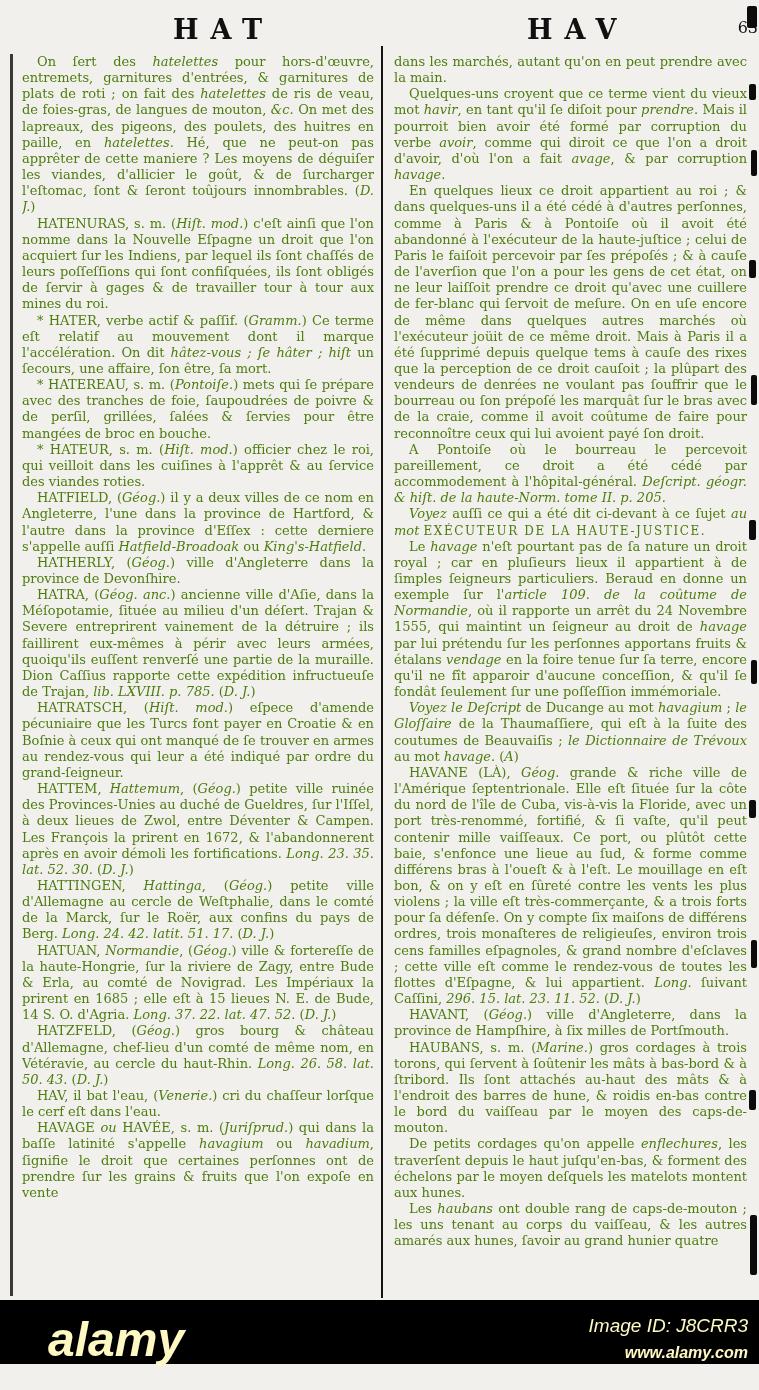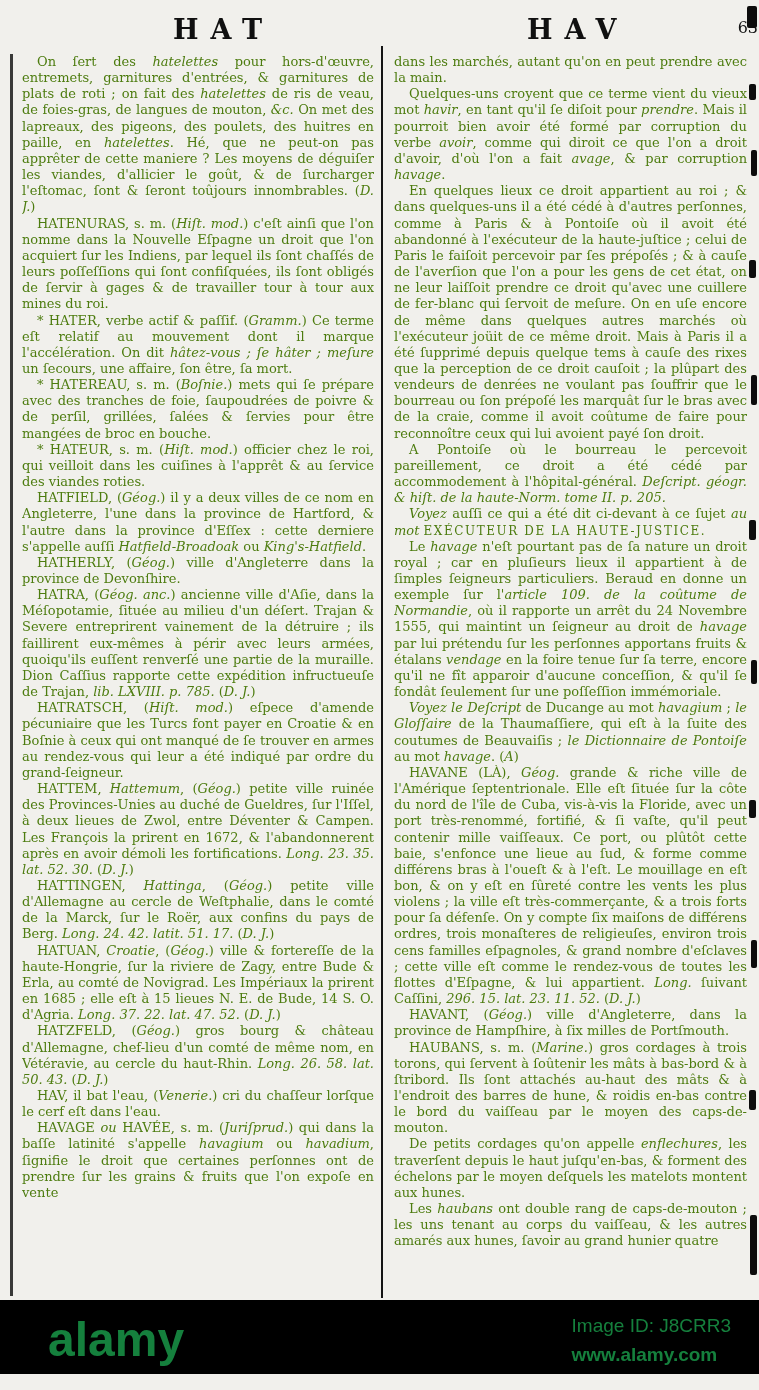--- a/index.html
+++ b/index.html
@@ -19,64 +19,64 @@
   .col-right{left:394px;width:353px;}
   .col p{margin:0;padding:0;}
   .col p.ind{text-indent:15px;}
   .col i{font-family:"DejaVu Serif",serif;}
   .sc{font-size:.92em;letter-spacing:1.6px;}
   
   .divider{position:absolute;left:381px;top:46px;width:2px;height:1252px;background:#141414;}
   .left-edge{position:absolute;left:10px;top:54px;width:3px;height:1242px;background:#191919;opacity:.85;}
   .mark{position:absolute;background:#0c0c0c;border-radius:2px;}
   
-  .footer{position:absolute;left:0;top:1300px;width:759px;height:74px;background:#000;
-          color:#15803d;font-family:"Liberation Sans",sans-serif;}
+  .footer{position:absolute;left:0;top:1300px;width:759px;height:64px;background:#000;
+          color:#fef9c3;font-family:"Liberation Sans",sans-serif;font-style:italic;}
   .brand{position:absolute;left:48px;top:12px;font-size:48px;font-weight:bold;letter-spacing:0px;}
-  .credit{position:absolute;right:28px;top:15px;text-align:left;}
+  .credit{position:absolute;right:11px;top:15px;text-align:right;}
   .credit-id{font-size:19px;font-weight:400;}
-  .credit-url{font-size:19px;font-weight:bold;margin-top:7px;}
+  .credit-url{font-size:16px;font-weight:bold;margin-top:7px;}
 </style>
 </head>
 <body>
 
 <div class="page">
 
   <div class="header">
     <span class="kw kw-left">HAT</span>
     <span class="kw kw-right">HAV</span>
     <span class="pagenum">63</span>
   </div>
 
   <div class="content">
     <div class="col col-left">
         <p class="ind">On ſert des <i>hatelettes</i> pour hors-d'œuvre, entremets, garnitures d'entrées, &amp; garnitures de plats de roti ; on fait des <i>hatelettes</i> de ris de veau, de foies-gras, de langues de mouton, <i>&amp;c.</i> On met des lapreaux, des pigeons, des poulets, des huitres en paille, en <i>hatelettes</i>. Hé, que ne peut-on pas apprêter de cette maniere ? Les moyens de déguiſer les viandes, d'allicier le goût, &amp; de ſurcharger l'eſtomac, ſont &amp; ſeront toûjours innombrables. (<i>D. J.</i>)</p>
         <p class="ind">HATENURAS, s. m. (<i>Hiſt. mod.</i>) c'eſt ainſi que l'on nomme dans la Nouvelle Eſpagne un droit que l'on acquiert ſur les Indiens, par lequel ils ſont chaſſés de leurs poſſeſſions qui ſont confiſquées, ils ſont obligés de ſervir à gages &amp; de travailler tour à tour aux mines du roi.</p>
-        <p class="ind">* HATER, verbe actif &amp; paſſif. (<i>Gramm.</i>) Ce terme eſt relatif au mouvement dont il marque l'accélération. On dit <i>hâtez-vous ; ſe hâter ; meſure</i> un ſecours, une affaire, ſon être, ſa mort.</p>
-        <p class="ind">* HATEREAU, s. m. (<i>Boſnie.</i>) mets qui ſe prépare avec des tranches de foie, ſaupoudrées de poivre &amp; de perſil, grillées, ſalées &amp; ſervies pour être mangées de broc en bouche.</p>
+        <p class="ind">* HATER, verbe actif &amp; paſſif. (<i>Gramm.</i>) Ce terme eſt relatif au mouvement dont il marque l'accélération. On dit <i>hâtez-vous ; ſe hâter ; hiſt</i> un ſecours, une affaire, ſon être, ſa mort.</p>
+        <p class="ind">* HATEREAU, s. m. (<i>Pontoiſe.</i>) mets qui ſe prépare avec des tranches de foie, ſaupoudrées de poivre &amp; de perſil, grillées, ſalées &amp; ſervies pour être mangées de broc en bouche.</p>
         <p class="ind">* HATEUR, s. m. (<i>Hiſt. mod.</i>) officier chez le roi, qui veilloit dans les cuiſines à l'apprêt &amp; au ſervice des viandes roties.</p>
         <p class="ind">HATFIELD, (<i>Géog.</i>) il y a deux villes de ce nom en Angleterre, l'une dans la province de Hartford, &amp; l'autre dans la province d'Eſſex : cette derniere s'appelle auſſi <i>Hatfield-Broadoak</i> ou <i>King's-Hatfield</i>.</p>
         <p class="ind">HATHERLY, (<i>Géog.</i>) ville d'Angleterre dans la province de Devonſhire.</p>
         <p class="ind">HATRA, (<i>Géog. anc.</i>) ancienne ville d'Aſie, dans la Méſopotamie, ſituée au milieu d'un déſert. Trajan &amp; Severe entreprirent vainement de la détruire ; ils faillirent eux-mêmes à périr avec leurs armées, quoiqu'ils euſſent renverſé une partie de la muraille. Dion Caſſius rapporte cette expédition infructueuſe de Trajan, <i>lib. LXVIII. p. 785.</i> (<i>D. J.</i>)</p>
         <p class="ind">HATRATSCH, (<i>Hiſt. mod.</i>) eſpece d'amende pécuniaire que les Turcs font payer en Croatie &amp; en Boſnie à ceux qui ont manqué de ſe trouver en armes au rendez-vous qui leur a été indiqué par ordre du grand-ſeigneur.</p>
         <p class="ind">HATTEM, <i>Hattemum</i>, (<i>Géog.</i>) petite ville ruinée des Provinces-Unies au duché de Gueldres, ſur l'Iſſel, à deux lieues de Zwol, entre Déventer &amp; Campen. Les François la prirent en 1672, &amp; l'abandonnerent après en avoir démoli les fortifications. <i>Long. 23. 35. lat. 52. 30.</i> (<i>D. J.</i>)</p>
         <p class="ind">HATTINGEN, <i>Hattinga</i>, (<i>Géog.</i>) petite ville d'Allemagne au cercle de Weſtphalie, dans le comté de la Marck, ſur le Roër, aux confins du pays de Berg. <i>Long. 24. 42. latit. 51. 17.</i> (<i>D. J.</i>)</p>
-        <p class="ind">HATUAN, <i>Croatie</i>, (<i>Géog.</i>) ville &amp; fortereſſe de la haute-Hongrie, ſur la riviere de Zagy, entre Bude &amp; Erla, au comté de Novigrad. Les Impériaux la prirent en 1685 ; elle eſt à 15 lieues N. E. de Bude, 14 S. O. d'Agria. <i>Long. 37. 22. lat. 47. 52.</i> (<i>D. J.</i>)</p>
+        <p class="ind">HATUAN, <i>Normandie</i>, (<i>Géog.</i>) ville &amp; fortereſſe de la haute-Hongrie, ſur la riviere de Zagy, entre Bude &amp; Erla, au comté de Novigrad. Les Impériaux la prirent en 1685 ; elle eſt à 15 lieues N. E. de Bude, 14 S. O. d'Agria. <i>Long. 37. 22. lat. 47. 52.</i> (<i>D. J.</i>)</p>
         <p class="ind">HATZFELD, (<i>Géog.</i>) gros bourg &amp; château d'Allemagne, chef-lieu d'un comté de même nom, en Vétéravie, au cercle du haut-Rhin. <i>Long. 26. 58. lat. 50. 43.</i> (<i>D. J.</i>)</p>
         <p class="ind">HAV, il bat l'eau, (<i>Venerie.</i>) cri du chaſſeur lorſque le cerf eſt dans l'eau.</p>
         <p class="ind">HAVAGE <i>ou</i> HAVÉE, s. m. (<i>Juriſprud.</i>) qui dans la baſſe latinité s'appelle <i>havagium</i> ou <i>havadium</i>, ſignifie le droit que certaines perſonnes ont de prendre ſur les grains &amp; fruits que l'on expoſe en vente</p>
       </div>
     <div class="col col-right">
         <p class="">dans les marchés, autant qu'on en peut prendre avec la main.</p>
         <p class="ind">Quelques-uns croyent que ce terme vient du vieux mot <i>havir</i>, en tant qu'il ſe diſoit pour <i>prendre</i>. Mais il pourroit bien avoir été formé par corruption du verbe <i>avoir</i>, comme qui diroit ce que l'on a droit d'avoir, d'où l'on a fait <i>avage</i>, &amp; par corruption <i>havage</i>.</p>
         <p class="ind">En quelques lieux ce droit appartient au roi ; &amp; dans quelques-uns il a été cédé à d'autres perſonnes, comme à Paris &amp; à Pontoiſe où il avoit été abandonné à l'exécuteur de la haute-juſtice ; celui de Paris le faiſoit percevoir par ſes prépoſés ; &amp; à cauſe de l'averſion que l'on a pour les gens de cet état, on ne leur laiſſoit prendre ce droit qu'avec une cuillere de fer-blanc qui ſervoit de meſure. On en uſe encore de même dans quelques autres marchés où l'exécuteur joüit de ce même droit. Mais à Paris il a été ſupprimé depuis quelque tems à cauſe des rixes que la perception de ce droit cauſoit ; la plûpart des vendeurs de denrées ne voulant pas ſouffrir que le bourreau ou ſon prépoſé les marquât ſur le bras avec de la craie, comme il avoit coûtume de faire pour reconnoître ceux qui lui avoient payé ſon droit.</p>
         <p class="ind">A Pontoiſe où le bourreau le percevoit pareillement, ce droit a été cédé par accommodement à l'hôpital-général. <i>Deſcript. géogr. &amp; hiſt. de la haute-Norm. tome II. p. 205.</i></p>
         <p class="ind"><i>Voyez</i> auſſi ce qui a été dit ci-devant à ce ſujet <i>au mot</i> <span class="sc">EXÉCUTEUR DE LA HAUTE-JUSTICE.</span></p>
         <p class="ind">Le <i>havage</i> n'eſt pourtant pas de ſa nature un droit royal ; car en pluſieurs lieux il appartient à de ſimples ſeigneurs particuliers. Beraud en donne un exemple ſur l'<i>article 109. de la coûtume de Normandie</i>, où il rapporte un arrêt du 24 Novembre 1555, qui maintint un ſeigneur au droit de <i>havage</i> par lui prétendu ſur les perſonnes apportans fruits &amp; étalans <i>vendage</i> en la foire tenue ſur ſa terre, encore qu'il ne fît apparoir d'aucune conceſſion, &amp; qu'il ſe fondât ſeulement ſur une poſſeſſion immémoriale.</p>
-        <p class="ind"><i>Voyez le Deſcript</i> de Ducange au mot <i>havagium</i> ; <i>le Gloſſaire</i> de la Thaumaſſiere, qui eſt à la ſuite des coutumes de Beauvaiſis ; <i>le Dictionnaire de Pontoiſe</i> au mot <i>havage</i>. (<i>A</i>)</p>
+        <p class="ind"><i>Voyez le Deſcript</i> de Ducange au mot <i>havagium</i> ; <i>le Gloſſaire</i> de la Thaumaſſiere, qui eſt à la ſuite des coutumes de Beauvaiſis ; <i>le Dictionnaire de Trévoux</i> au mot <i>havage</i>. (<i>A</i>)</p>
         <p class="ind">HAVANE (LÀ), <i>Géog.</i> grande &amp; riche ville de l'Amérique ſeptentrionale. Elle eſt ſituée ſur la côte du nord de l'île de Cuba, vis-à-vis la Floride, avec un port très-renommé, fortifié, &amp; ſi vaſte, qu'il peut contenir mille vaiſſeaux. Ce port, ou plûtôt cette baie, s'enfonce une lieue au ſud, &amp; forme comme différens bras à l'oueſt &amp; à l'eſt. Le mouillage en eſt bon, &amp; on y eſt en ſûreté contre les vents les plus violens ; la ville eſt très-commerçante, &amp; a trois forts pour ſa défenſe. On y compte ſix maiſons de différens ordres, trois monaſteres de religieuſes, environ trois cens familles eſpagnoles, &amp; grand nombre d'eſclaves ; cette ville eſt comme le rendez-vous de toutes les flottes d'Eſpagne, &amp; lui appartient. <i>Long.</i> ſuivant Caſſini, <i>296. 15. lat. 23. 11. 52.</i> (<i>D. J.</i>)</p>
         <p class="ind">HAVANT, (<i>Géog.</i>) ville d'Angleterre, dans la province de Hampſhire, à ſix milles de Portſmouth.</p>
         <p class="ind">HAUBANS, s. m. (<i>Marine.</i>) gros cordages à trois torons, qui ſervent à ſoûtenir les mâts à bas-bord &amp; à ſtribord. Ils ſont attachés au-haut des mâts &amp; à l'endroit des barres de hune, &amp; roidis en-bas contre le bord du vaiſſeau par le moyen des caps-de-mouton.</p>
         <p class="ind">De petits cordages qu'on appelle <i>enflechures</i>, les traverſent depuis le haut juſqu'en-bas, &amp; forment des échelons par le moyen deſquels les matelots montent aux hunes.</p>
         <p class="ind">Les <i>haubans</i> ont double rang de caps-de-mouton ; les uns tenant au corps du vaiſſeau, &amp; les autres amarés aux hunes, ſavoir au grand hunier quatre</p>
       </div>
   </div>
 
   <div class="divider"></div>
   <div class="left-edge"></div>

